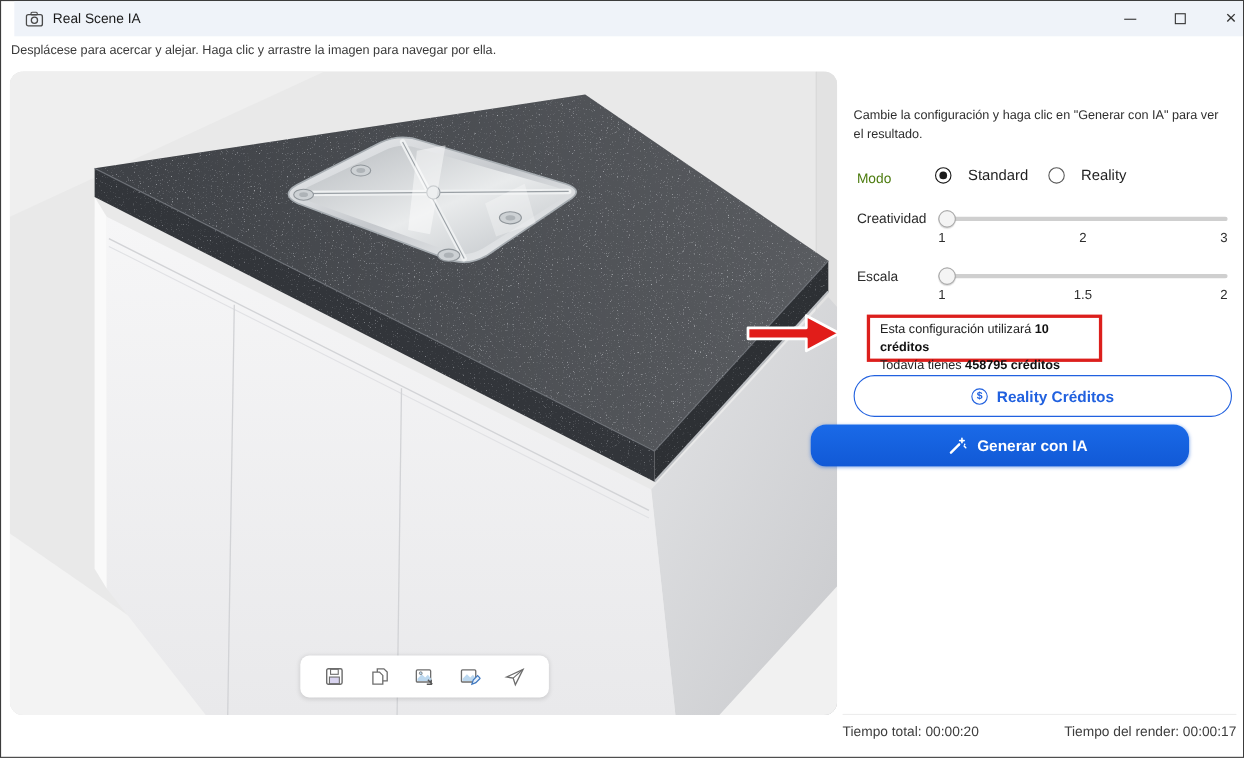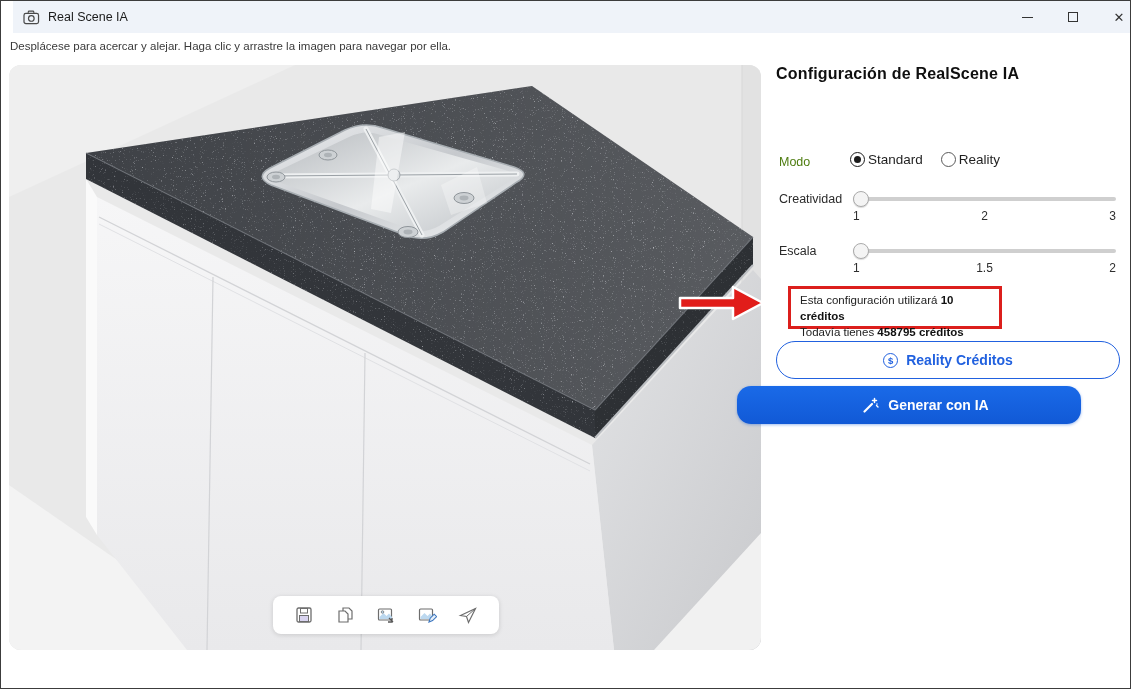--- a/index.html
+++ b/index.html
@@ -23,21 +23,21 @@
   .canvas svg.scene { display:block; width:752px; height:585px; }
   .viewer-toolbar { position:absolute; left:264px; top:531px; width:226px; height:38px; background:#fff; border-radius:8px; box-shadow:0 1px 5px rgba(0,0,0,.14); display:flex; align-items:center; justify-content:space-around; padding:0 10px; }
   .tb-icon { width:20px; height:20px; cursor:pointer; }
 
   
   .panel-title { position:absolute; left:775px; top:64px; font-size:16px; font-weight:bold; color:#0f0f0f; letter-spacing:.2px; }
   .panel-desc  { position:absolute; left:775px; top:96px; width:342px; font-size:11.5px; line-height:1.5; color:#2e2e2e; }
 
   .mode-label { position:absolute; left:778px; top:154px; font-size:12.5px; color:#4d7c0f; }
   .mode-opts { position:absolute; left:849px; top:151px; display:flex; gap:18px; align-items:center; }
-  .radio-opt { display:flex; align-items:flex-start; gap:3px; cursor:pointer; }
+  .radio-opt { display:flex; align-items:flex-start; gap:15px; cursor:pointer; }
   .radio-circle { width:15px; height:15px; border:1px solid #5a5a5a; border-radius:50%; position:relative; background:#fff; }
   .radio-opt.selected .radio-circle { border-color:#1b1b1b; }
   .radio-opt.selected .radio-circle::after { content:""; position:absolute; left:3px; top:3px; width:7px; height:7px; border-radius:50%; background:#1b1b1b; }
   .radio-label { font-size:13.5px; color:#1f1f1f; }
 
   .slider-label1 { position:absolute; left:778px; top:191px; font-size:12.5px; color:#2b2b2b; }
   .slider-label2 { position:absolute; left:778px; top:243px; font-size:12.5px; color:#2b2b2b; }
   .slider-track { position:absolute; left:852px; width:263px; height:4px; background:#cfcfcf; border-radius:2px; cursor:pointer; }
   .st1 { top:196px; } .st2 { top:248px; }
   .slider-thumb { position:absolute; left:852px; width:16px; height:16px; background:#f4f4f4; border:1px solid #ababab; border-radius:50%; box-shadow:0 1px 1px rgba(0,0,0,.15); cursor:grab; }
@@ -192,21 +192,21 @@
         <path d="M3.5,12 l4,-4 3,3 2.5,-2.5 2.5,3 v2.5 h-12 z" fill="#bcd8ef"></path>
         <path d="M12,17 l1.2,-3.8 4,-4 2.4,2.4 -4,4 z" fill="#e8f1fa" stroke="#3f78c0" stroke-width="1.1"></path>
       </svg>
       <svg class="tb-icon" viewBox="0 0 20 20">
         <path d="M2.5,10.5 L17.5,3.5 L10.5,17.5 L8.5,11.5 Z" fill="#fff" stroke="#6d6d6d" stroke-width="1.2"></path>
         <path d="M8.5,11.5 L17.5,3.5" fill="none" stroke="#6d6d6d" stroke-width="1"></path>
       </svg>
     </div>
   </div>
 
-  <div class="panel-title">Configuración de RealScene IA</div>
+  <div class="panel-desc">Cambie la configuración y haga clic en "Generar con IA" para ver el resultado.</div>
 
   <div class="mode-label">Modo</div>
   <div class="mode-opts">
     <div class="radio-opt selected">
       <span class="radio-circle"></span>
       <span class="radio-label">Standard</span>
     </div>
     <div class="radio-opt">
       <span class="radio-circle"></span>
       <span class="radio-label">Reality</span>
@@ -246,14 +246,18 @@
 
   <div class="gen-btn">
     <svg width="17" height="17" viewBox="0 0 17 17">
       <path d="M2.5,14.5 L10,7" stroke="#fff" stroke-width="2.2" stroke-linecap="round"></path>
       <path d="M12.5,1.5 v4 M10.5,3.5 h4" stroke="#fff" stroke-width="1.5" stroke-linecap="round"></path>
       <path d="M14.5,8.5 l1.5,1.5 M15,7 l.01,.01" stroke="#fff" stroke-width="1.4" stroke-linecap="round"></path>
     </svg>
     <span class="gen-label">Generar con IA</span>
   </div>
 
+  <div class="panel-footer">
+    <span>Tiempo total: 00:00:20</span>
+    <span>Tiempo del render: 00:00:17</span>
+  </div>
 
 </div>
 
 </body></html>

